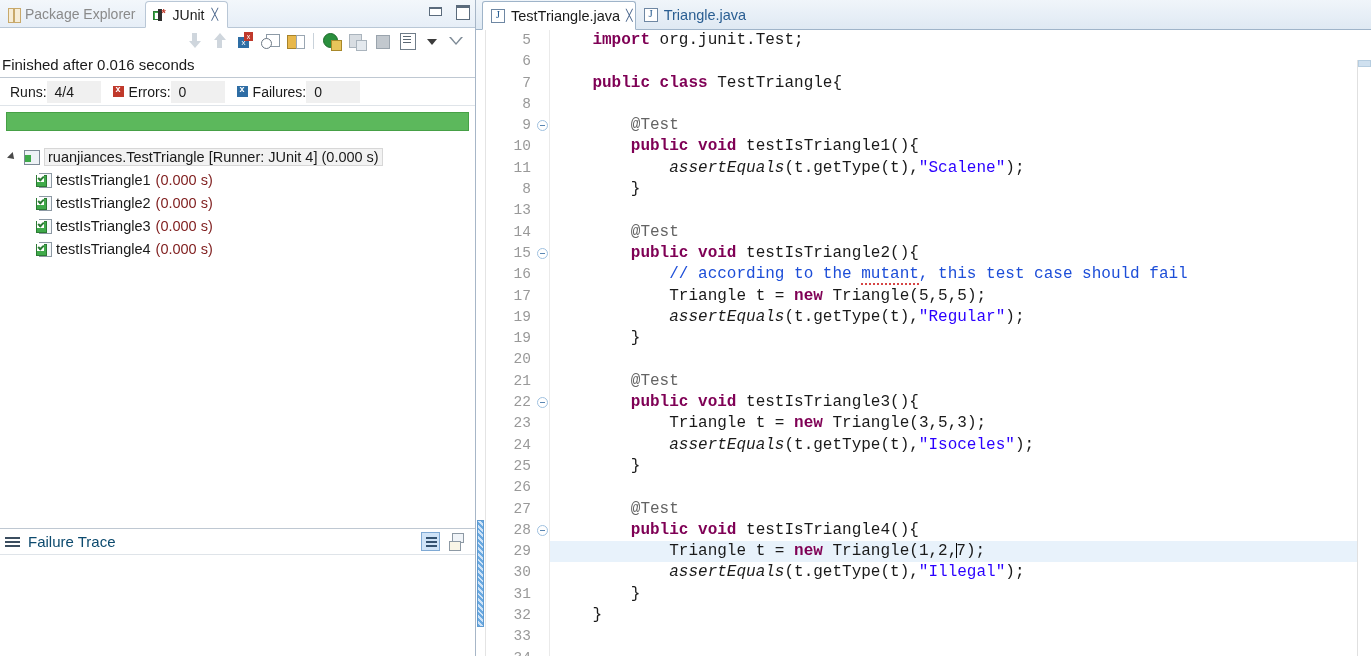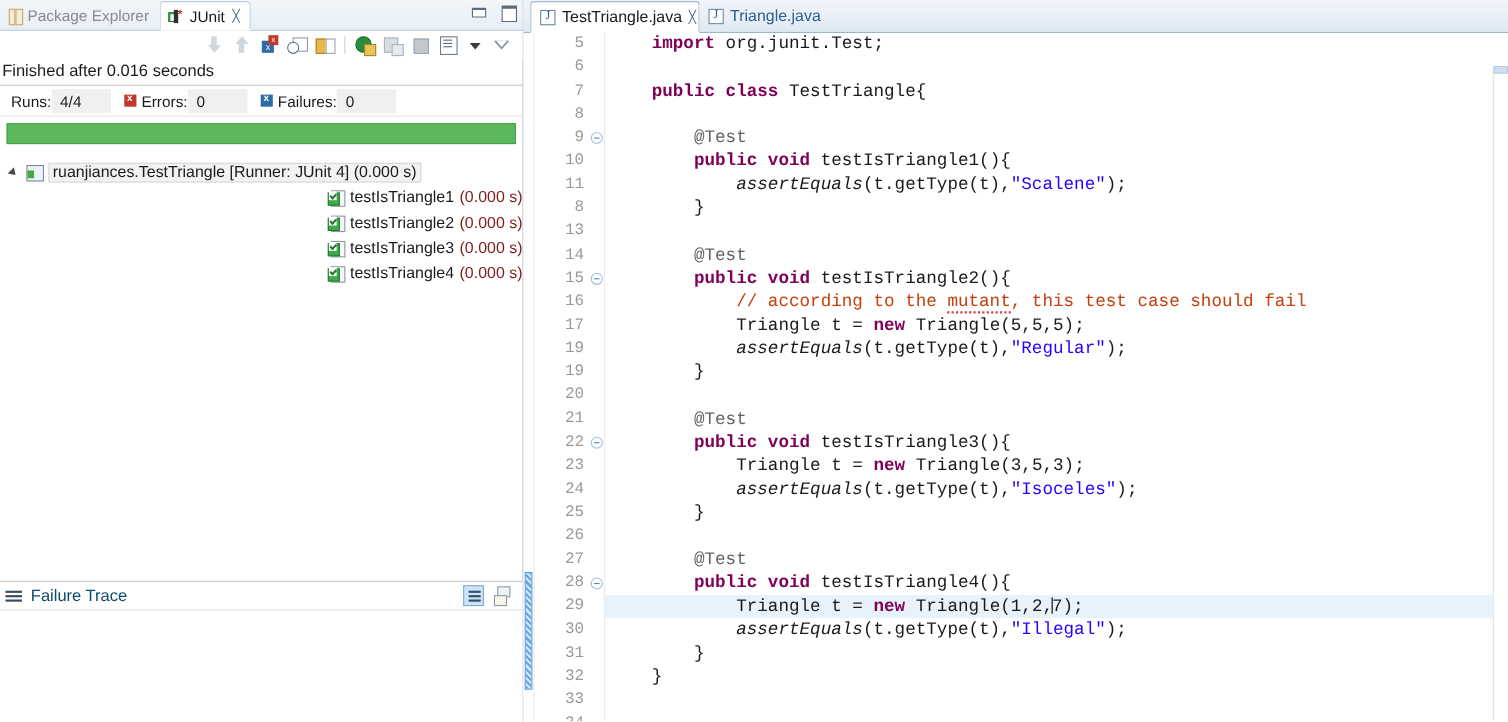--- a/index.html
+++ b/index.html
@@ -212,21 +212,21 @@
   }
 
   .progwrap { padding: 6px 6px 6px 6px; }
   .progbar {
     height: 19px; background: #5cb85c; border: 1px solid #46a046;
   }
 
   .tree { padding: 8px 0 0 6px; font-size: 14.5px; color: #1a1a1a; }
   .trow { display: flex; align-items: center; height: 23px; gap: 5px; }
   .trow.root { padding-left: 0; }
-  .trow.child { padding-left: 30px; justify-content: flex-end; }
+  .trow.child { padding-left: 30px; }
   .twist {
     width: 13px; height: 13px; position: relative; flex: 0 0 13px;
   }
   .twist::after {
     content: ""; position: absolute; left: 3px; top: 3px;
     border-left: 6px solid #4a4a4a; border-top: 4px solid transparent;
     border-bottom: 4px solid transparent;
     transform: rotate(45deg); transform-origin: 50% 50%;
   }
   .ico-suite {
@@ -370,21 +370,21 @@
     position: absolute; left: 3px; width: 11px; height: 11px;
     border: 1px solid #9fc1e0; border-radius: 50%; background: #ffffff;
   }
   .fold::after {
     content: ""; position: absolute; left: 2px; top: 4px; width: 5px; height: 1px;
     background: #5b87b3;
   }
   .kw { color: #7f0055; font-weight: bold; }
   .ann { color: #646464; }
   .str { color: #2a00ff; }
-  .cmt { color: #c2410c; }
+  .cmt { color: #1d4ed8; }
   .it { font-style: italic; }
   .sq {
     border-bottom: 2px dotted #d64545;
   }
   .caret {
     display: inline-block; width: 1px; height: 15px;
     background: #000; vertical-align: -3px; margin: 0 -1px;
   }
   .oruler {
     position: absolute; top: 30px; right: 0; width: 14px; bottom: 0;

